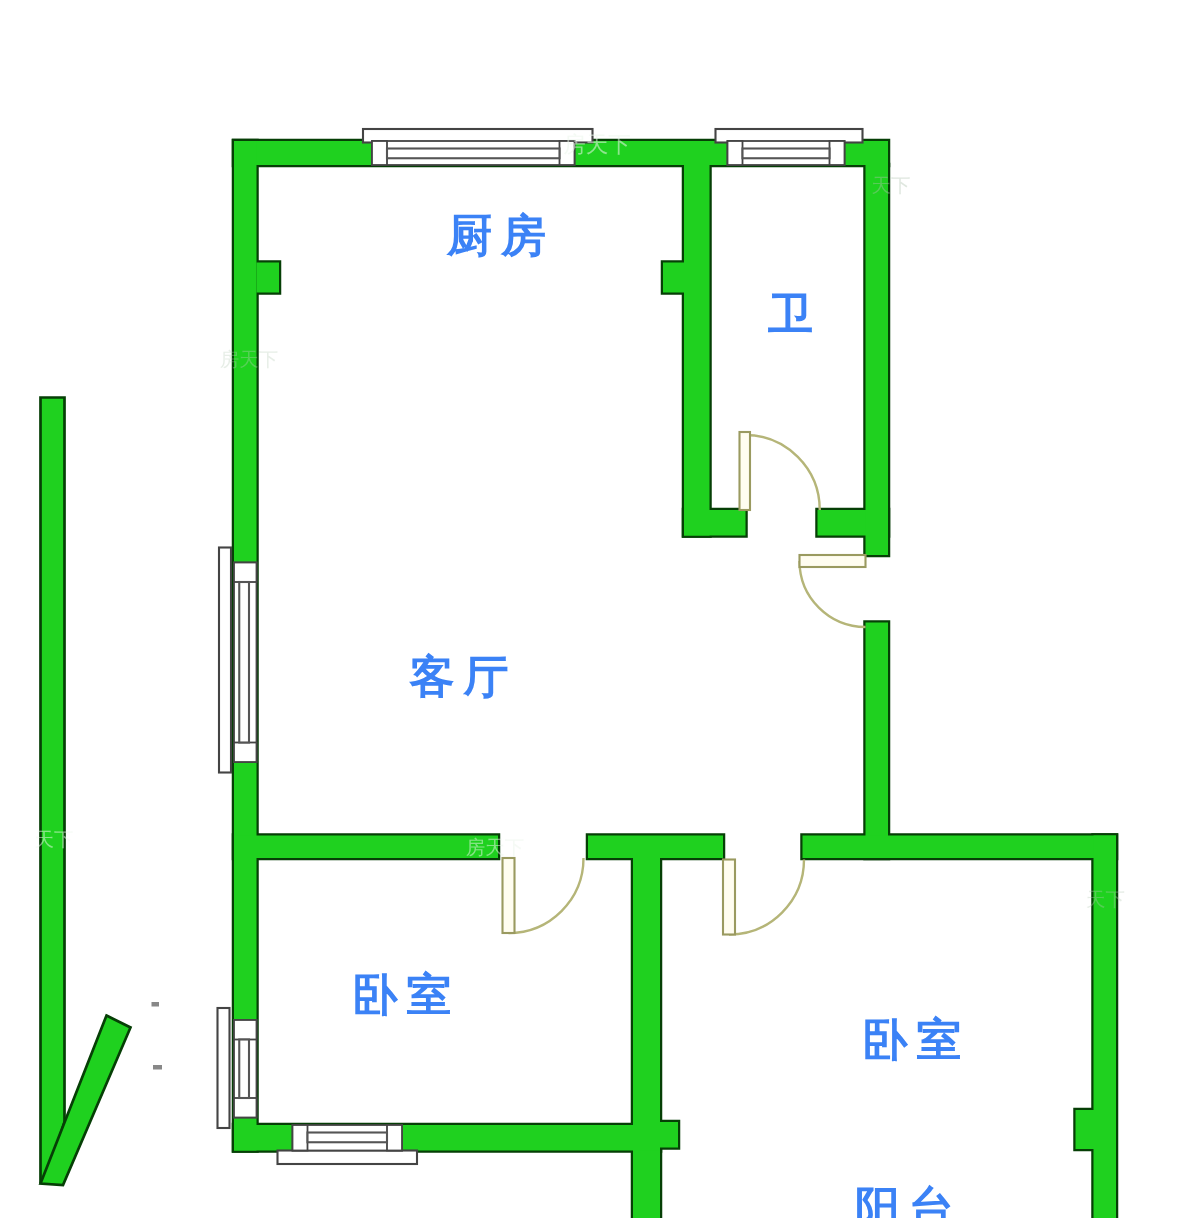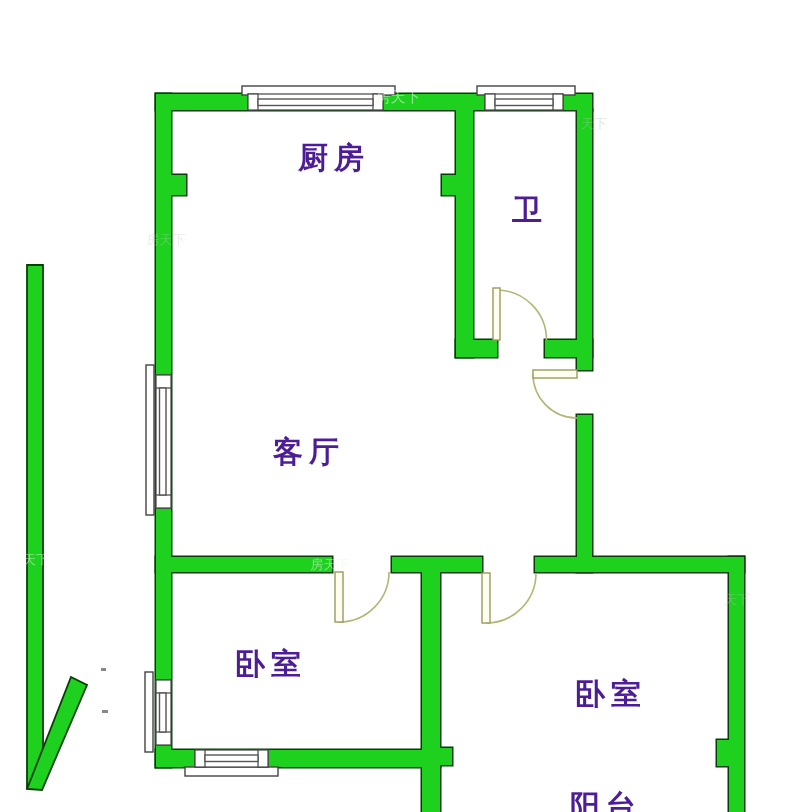--- a/index.html
+++ b/index.html
@@ -3,21 +3,21 @@
 <meta charset="utf-8">
 <style>
   html,body{margin:0;padding:0;background:#ffffff;}
   #stage{
     position:relative;width:800px;height:812px;background:#ffffff;
     overflow:hidden;font-family:"Liberation Serif", serif;
   }
   #plan-svg{position:absolute;left:0;top:0;}
   .room-label{
     position:absolute;transform:translate(-50%,-50%);
-    color:#4c1d95;font-size:30px;font-weight:bold;letter-spacing:6px;
+    color:#3b82f6;font-size:30px;font-weight:bold;letter-spacing:6px;
     white-space:nowrap;line-height:1;
   }
   .room-label.single{letter-spacing:0;}
   .watermark{
     position:absolute;transform:translate(-50%,-50%);
     font-size:15px;white-space:nowrap;pointer-events:none;
     font-family:Liberation Serif, serif;
   }
 </style>
 </head>

